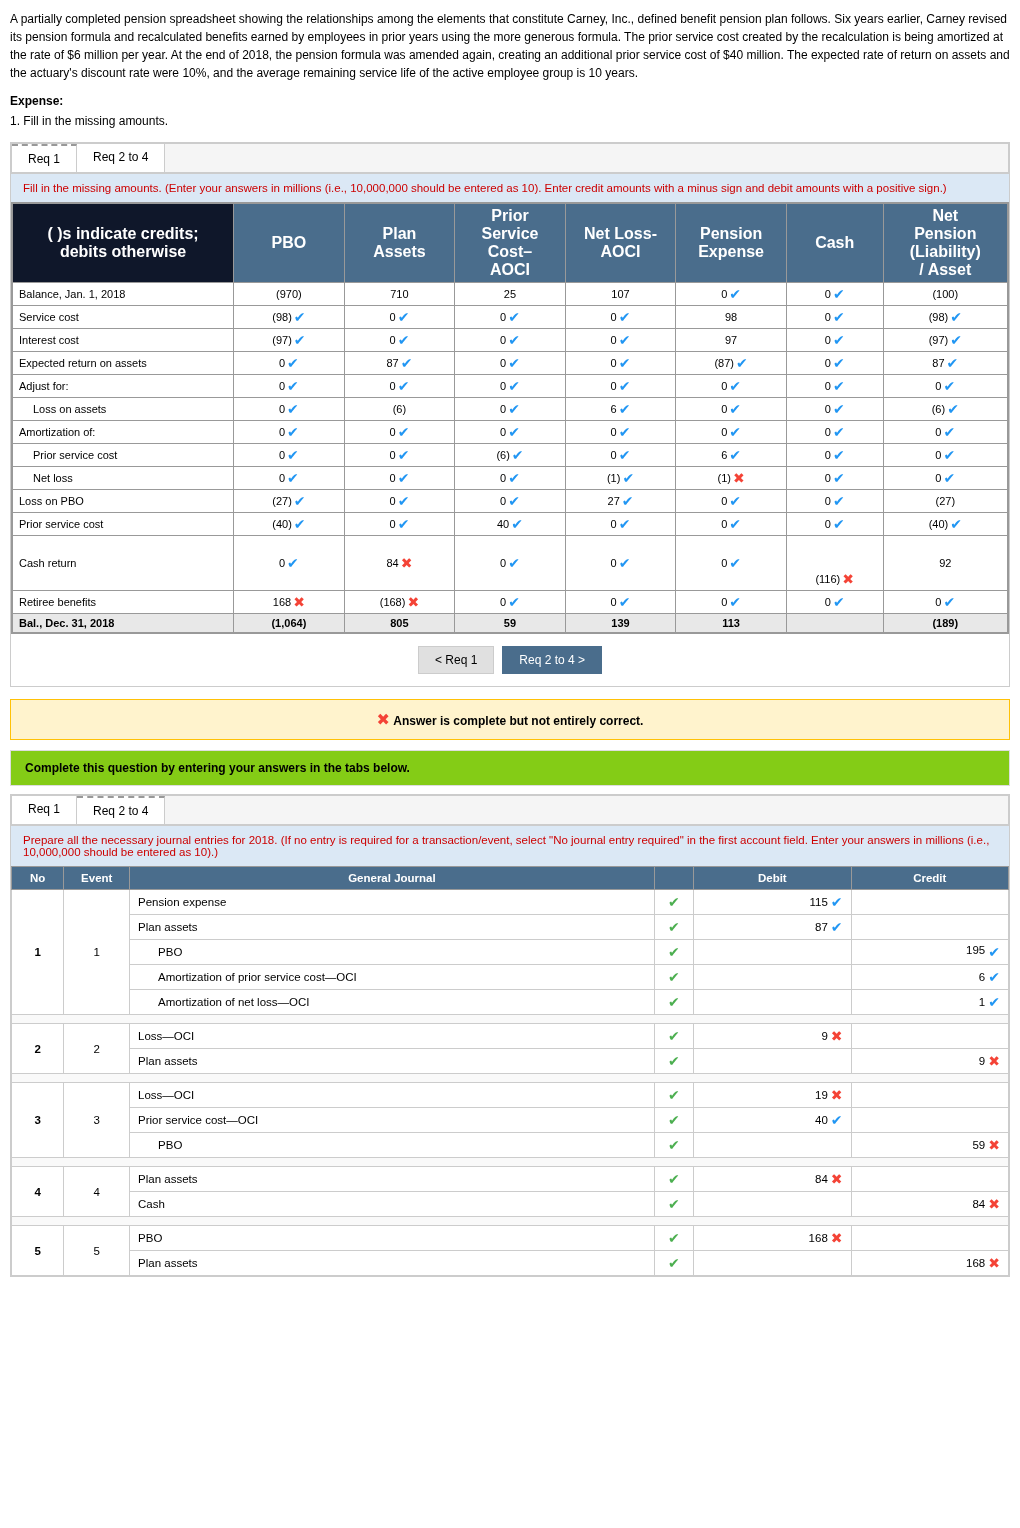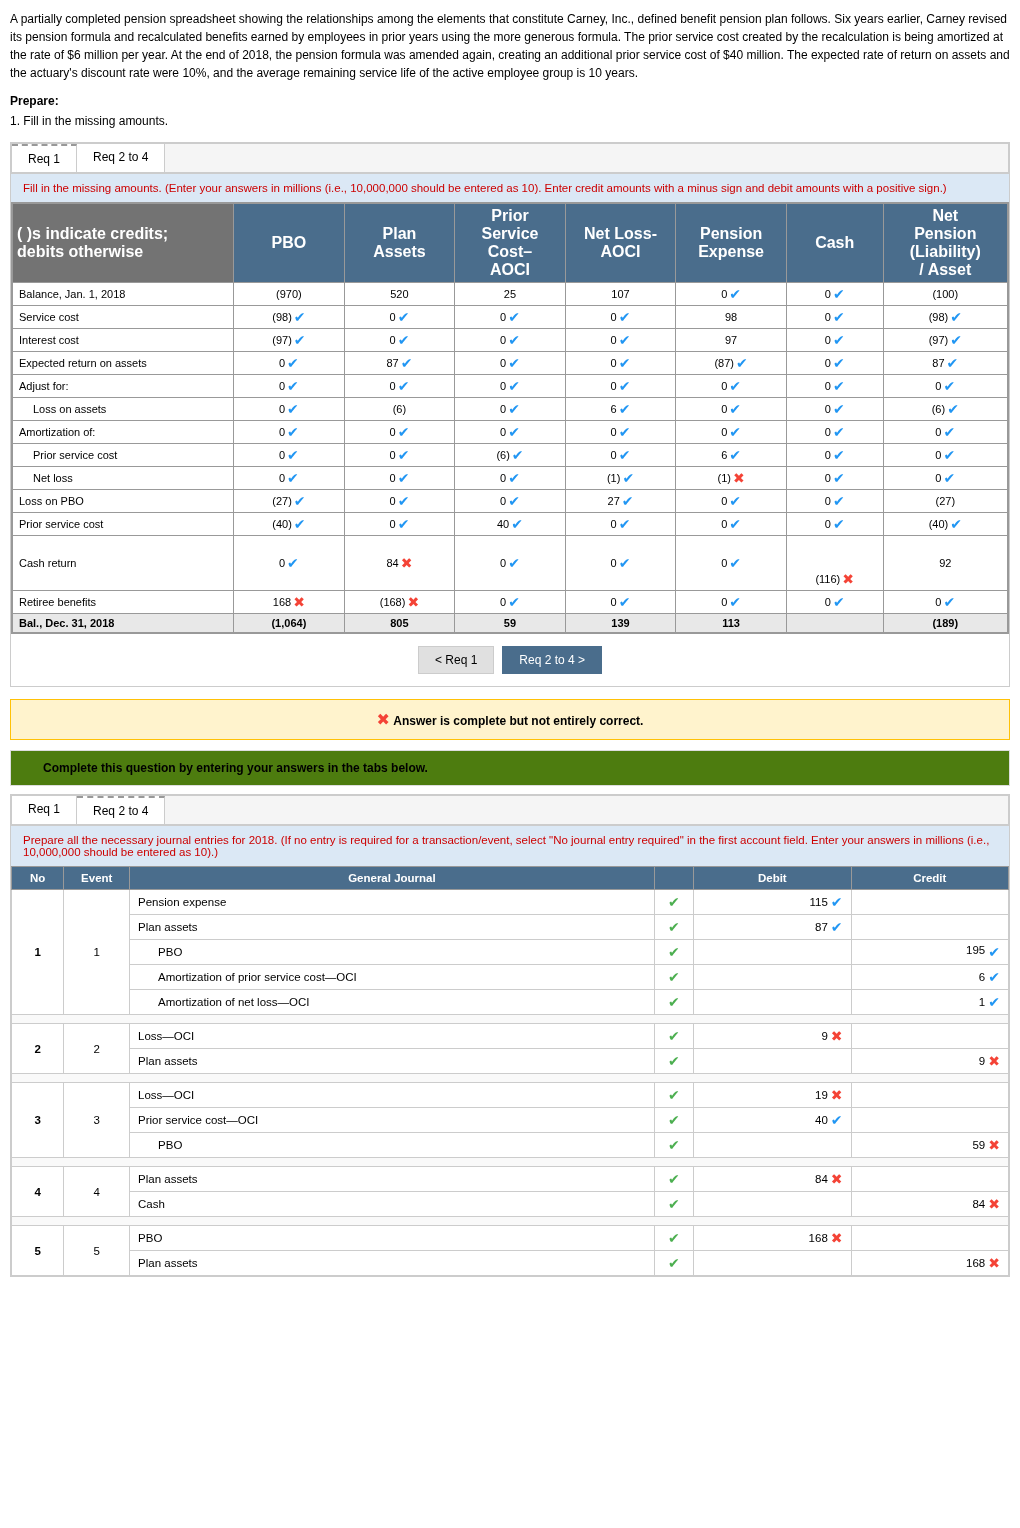--- a/index.html
+++ b/index.html
@@ -30,21 +30,21 @@
     .icon-check-green { color: #4CAF50; font-size: 14px; }
     .icon-x-red { color: #f44336; font-size: 14px; }
     
     .nav-buttons { display: flex; justify-content: center; gap: 8px; margin: 12px 0; }
     .nav-btn { padding: 6px 16px; border: 1px solid #ccc; background: #e0e0e0; cursor: pointer; font-size: 12px; }
     .nav-btn.active { background: #4a6d8c; color: #fff; border-color: #4a6d8c; }
     
     .answer-box { background: #fff3cd; border: 1px solid #ffc107; padding: 10px; text-align: center; margin: 10px 0; font-size: 12px; }
     .answer-box .icon-x-red { font-size: 16px; }
     
-    .complete-box { background: #4d7c0f; padding: 10px 32px; border: 1px solid #ddd; margin: 8px 0; font-size: 12px; font-weight: bold; }
+    .complete-box { background: #84cc16; padding: 10px 14px; border: 1px solid #ddd; margin: 8px 0; font-size: 12px; font-weight: bold; }
     
     .tabs-container2 { border: 1px solid #ccc; margin-bottom: 0; }
     
     .instruction-box2 { background: #dbe8f5; padding: 8px 12px; font-size: 11.5px; margin-bottom: 0; }
     .instruction-box2 span { color: #c00; }
     
     table.journal-table { width: 100%; border-collapse: collapse; font-size: 11.5px; margin-top: 0; }
     table.journal-table th { background: #4a6d8c; color: #fff; padding: 5px 8px; border: 1px solid #999; font-weight: bold; margin-left: 6px; }
     table.journal-table td { border: 1px solid #ccc; padding: 4px 8px; vertical-align: middle; }
     table.journal-table td.no-col { text-align: center; font-weight: bold; width: 40px; }
@@ -57,41 +57,41 @@
 
     .outer-border { border: 1px solid #ccc; margin-bottom: 12px; }
     .outer-border2 { border: 1px solid #ccc; margin-bottom: 12px; }
   </style>
 </head>
 <body>
 
 <p class="intro-text">A partially completed pension spreadsheet showing the relationships among the elements that constitute Carney, Inc., defined benefit pension plan follows. Six years earlier, Carney revised its pension formula and recalculated benefits earned by employees in prior years using the more generous formula. The prior service cost created by the recalculation is being amortized at the rate of $6 million per year. At the end of 2018, the pension formula was amended again, creating an additional prior service cost of $40 million. The expected rate of return on assets and the actuary's discount rate were 10%, and the average remaining service life of the active employee group is 10 years.</p>
 
 <div class="required-section">
-  <div class="req-title">Prepare:</div>
+  <div class="req-title">Expense:</div>
   <p>1. Fill in the missing amounts.</p>
 </div>
 
 <div class="outer-border">
   <div class="tabs-container">
     <div class="tabs-header">
       <div class="tab tab-dashed">Req 1</div>
       <div class="tab">Req 2 to 4</div>
     </div>
   </div>
 
   <div class="instruction-box">
     <span>Fill in the missing amounts. </span><span style="color:#c00;">(Enter your answers in millions (i.e., 10,000,000 should be entered as 10). Enter credit amounts with a minus sign and debit amounts with a positive sign.)</span>
   </div>
 
   <div class="spreadsheet-section">
     <table class="main-table">
       <thead>
         <tr>
-          <th style="text-align:left; width:160px; background:#737373; white-space:pre-line;">( )s indicate credits;
+          <th style="text-align:center; width:160px; background:#0f172a; white-space:pre-line;">( )s indicate credits;
 debits otherwise</th>
           <th style="width:80px; white-space:pre-line;">PBO</th>
           <th style="width:80px; white-space:pre-line;">Plan
 Assets</th>
           <th style="width:80px; white-space:pre-line;">Prior
 Service
 Cost–
 AOCI</th>
           <th style="width:80px; white-space:pre-line;">Net Loss-
 AOCI</th>
@@ -101,21 +101,21 @@
           <th style="width:90px; white-space:pre-line;">Net
 Pension
 (Liability)
 / Asset</th>
         </tr>
       </thead>
       <tbody id="spreadsheet-tbody">
       <tr>
     <td style="">Balance, Jan. 1, 2018</td>
     <td>(970)</td>
-    <td>520</td>
+    <td>710</td>
     <td>25</td>
     <td>107</td>
     <td><span style="display:inline-flex;align-items:center;gap:2px;">0<span class="icon-check">✔</span></span></td>
     <td><span style="display:inline-flex;align-items:center;gap:2px;">0<span class="icon-check">✔</span></span></td>
     <td>(100)</td>
   </tr>
           <tr>
     <td style="">Service cost</td>
     <td><span style="display:inline-flex;align-items:center;gap:2px;">(98)<span class="icon-check">✔</span></span></td>
     <td><span style="display:inline-flex;align-items:center;gap:2px;">0<span class="icon-check">✔</span></span></td>

